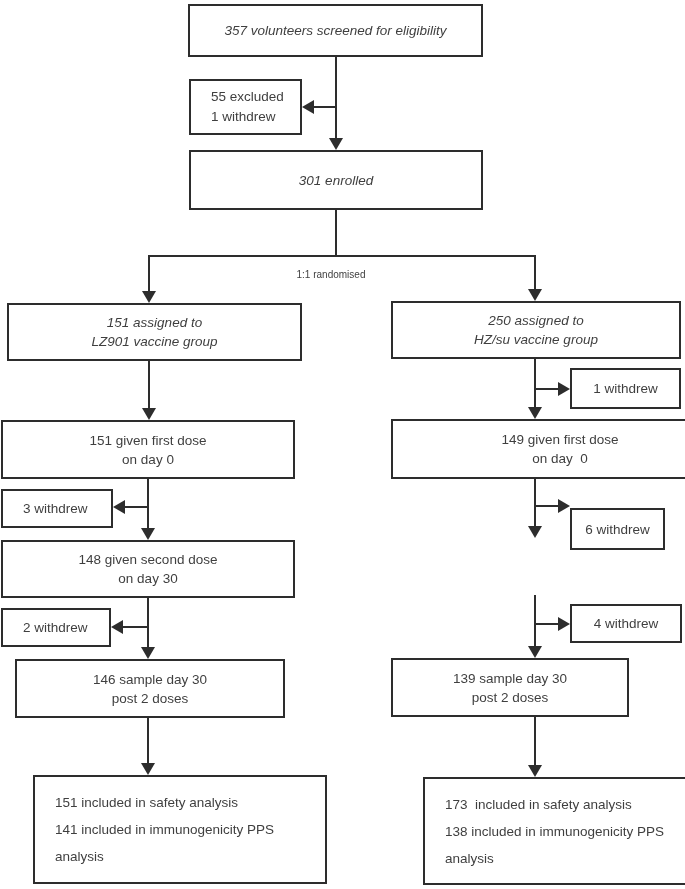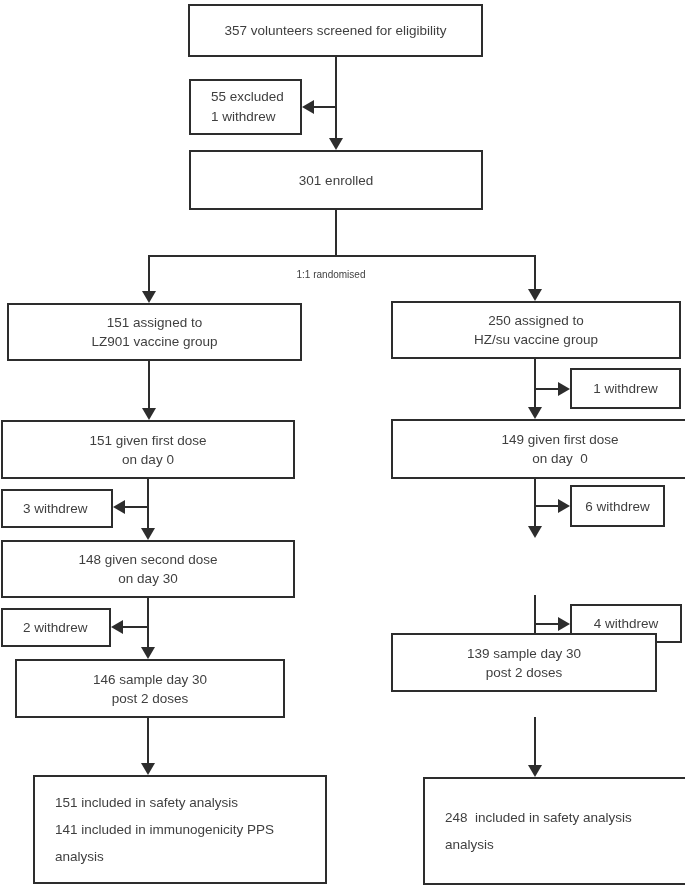--- a/index.html
+++ b/index.html
@@ -35,20 +35,21 @@
     font-size: 13.5px;
     line-height: 19px;
     text-align: center;
   }
   .box span {
     white-space: pre-wrap;
     display: block;
   }
   .box.thick {
     border-width: 2.5px;
+    font-style: italic;
   }
   .box.left-align {
     align-items: flex-start;
     text-align: left;
     padding-left: 20px;
     padding-right: 6px;
   }
   .box.spread {
     line-height: 27px;
     justify-content: center;
@@ -160,21 +161,21 @@
 
   <div class="box" style="left:391px;top:419px;width:338px;height:60px">
     <span>149 given first dose</span>
     <span>on day  0</span>
   </div>
 
   <div class="box left-align" style="left:1px;top:489px;width:112px;height:39px">
     <span>3 withdrew</span>
   </div>
 
-  <div class="box" style="left:570px;top:485px;width:95px;height:42px">
+  <div class="box" style="left:570px;top:508px;width:95px;height:42px">
     <span>6 withdrew</span>
   </div>
 
   <div class="box" style="left:1px;top:540px;width:294px;height:58px">
     <span>148 given second dose</span>
     <span>on day 30</span>
   </div>
 
 
   <div class="box left-align" style="left:1px;top:608px;width:110px;height:39px">
@@ -183,29 +184,30 @@
 
   <div class="box" style="left:570px;top:604px;width:112px;height:39px">
     <span>4 withdrew</span>
   </div>
 
   <div class="box" style="left:15px;top:659px;width:270px;height:59px">
     <span>146 sample day 30</span>
     <span>post 2 doses</span>
   </div>
 
-  <div class="box" style="left:391px;top:633px;width:266px;height:59px">
+  <div class="box" style="left:391px;top:658px;width:238px;height:59px">
     <span>139 sample day 30</span>
     <span>post 2 doses</span>
   </div>
 
   <div class="box left-align spread" style="left:1px;top:775px;width:294px;height:109px">
     <span>151 included in safety analysis</span>
     <span>141 included in immunogenicity PPS</span>
     <span>analysis</span>
   </div>
 
   <div class="box left-align spread" style="left:391px;top:777px;width:291px;height:108px">
-    <span>248  included in safety analysis</span>
+    <span>173  included in safety analysis</span>
+    <span>138 included in immunogenicity PPS</span>
     <span>analysis</span>
   </div>
 
 </div>
 
 </body></html>

